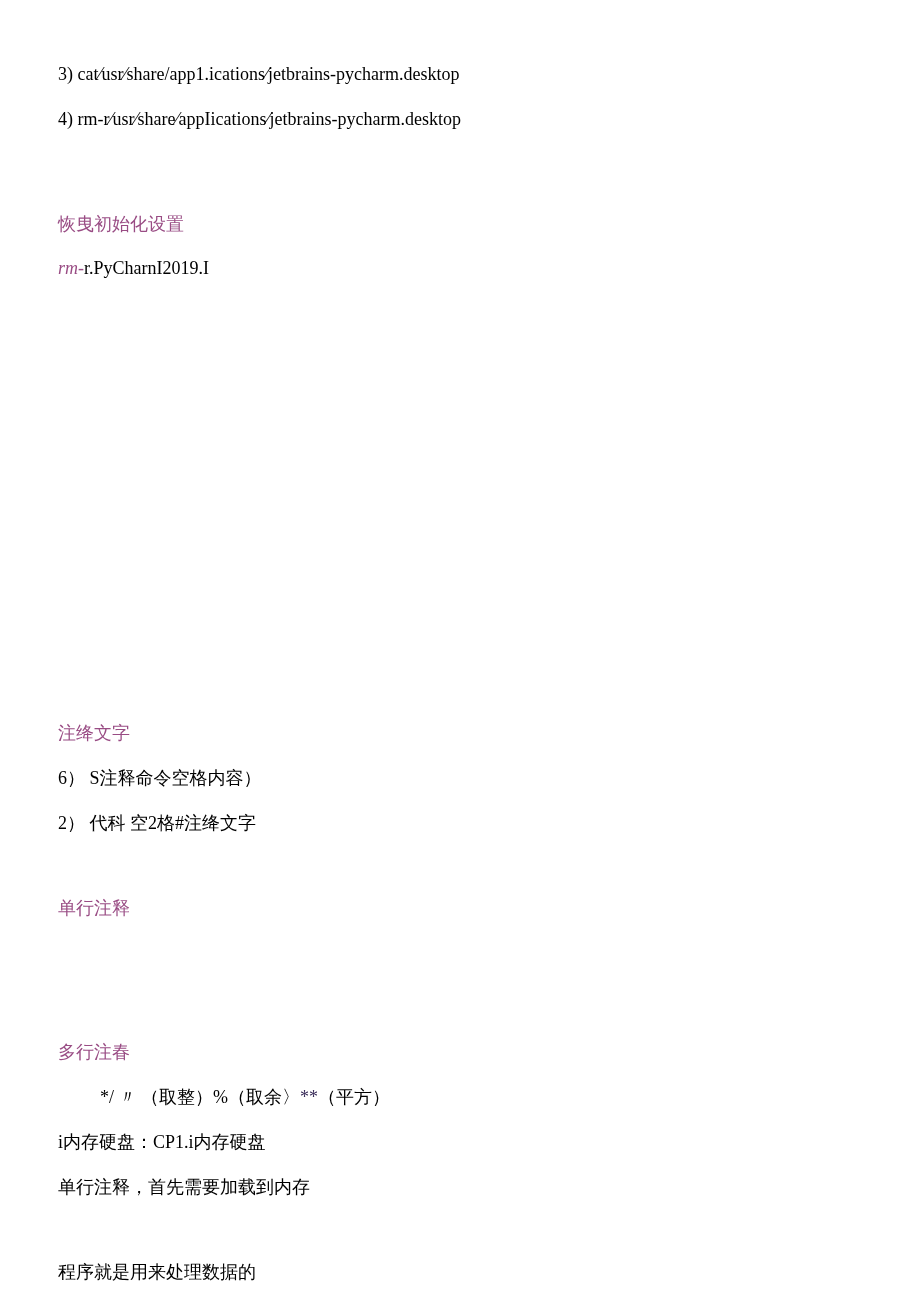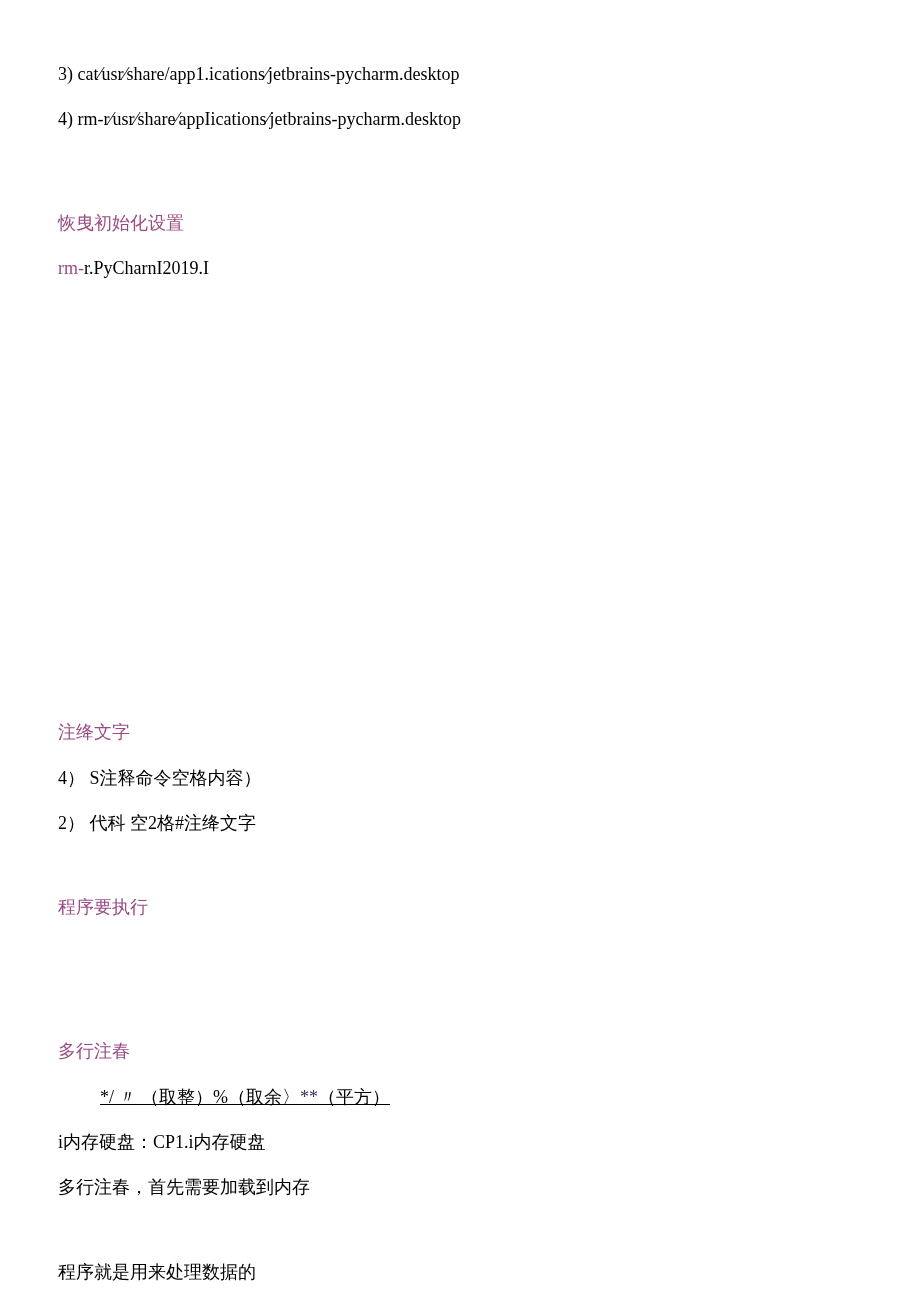--- a/index.html
+++ b/index.html
@@ -13,30 +13,30 @@
       font-family: "SimSun", "Times New Roman", serif;
       font-size: 18px;
       line-height: 1.6;
       padding: 60px 58px 60px 58px;
     }
     .line {
       margin-bottom: 16px;
     }
     .heading {
       color: #994c84;
-      font-family: Liberation Mono, monospace;
     }
     .normal {
       color: #000000;
     }
     .dark-purple {
       color: #3a2d5a;
     }
     .purple-text {
       color: #994c84;
+      font-style: italic;
     }
     .black-text {
       color: #000000;
     }
     .code-line {
       color: #000000;
     }
     .gap-small {
       height: 20px;
     }
@@ -44,21 +44,20 @@
       height: 60px;
     }
     .gap-large {
       height: 420px;
     }
     .gap-extra {
       height: 100px;
     }
     .indent1 {
       padding-left: 42px;
-      text-decoration: underline;
     }
   </style>
 </head>
 <body>
 
 <div class="line code-line">
   <span>3)    cat⁄usr⁄share/app1.ications⁄jetbrains-pycharm.desktop</span>
 </div>
 
 <div class="line code-line">
@@ -75,50 +74,50 @@
   <span class="purple-text">rm-</span><span class="black-text">r.PyCharnI2019.I</span>
 </div>
 
 <div class="gap-large"></div>
 
 <div class="line heading">
   <span>注绛文字</span>
 </div>
 
 <div class="line normal">
-  <span>4）     S注释命令空格内容）</span>
+  <span>6）     S注释命令空格内容）</span>
 </div>
 
 <div class="line normal">
   <span>2）     代科        空2格#注绛文字</span>
 </div>
 
 <div class="gap-small"></div>
 <div class="gap-small"></div>
 
 <div class="line heading">
-  <span>程序要执行</span>
+  <span>单行注释</span>
 </div>
 
 <div class="gap-extra"></div>
 
 <div class="line heading">
   <span>多行注春</span>
 </div>
 
 <div class="line indent1">
   <span class="black-text">*/ 〃 （取整）%（取余〉</span><span class="dark-purple">**</span><span class="black-text">（平方）</span>
 </div>
 
 <div class="line normal">
   <span>i内存硬盘：CP1.i内存硬盘</span>
 </div>
 
 <div class="line normal">
-  <span>多行注春，首先需要加载到内存</span>
+  <span>单行注释，首先需要加载到内存</span>
 </div>
 
 <div class="gap-small"></div>
 <div class="gap-small"></div>
 
 <div class="line normal">
   <span>程序就是用来处理数据的</span>
 </div>
 
 </body></html>

